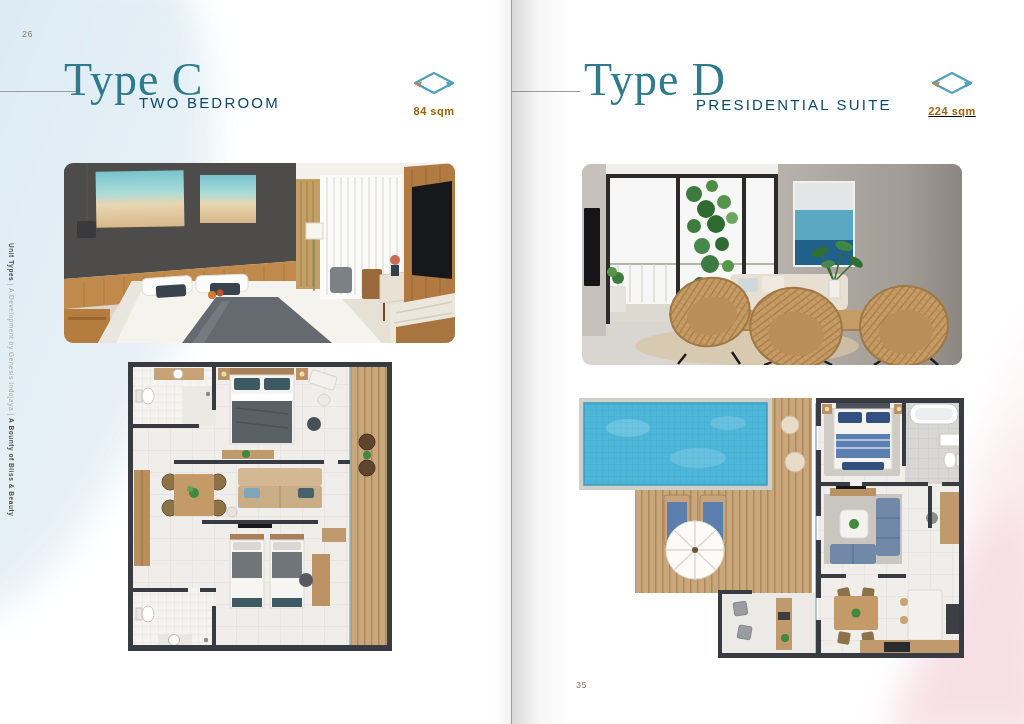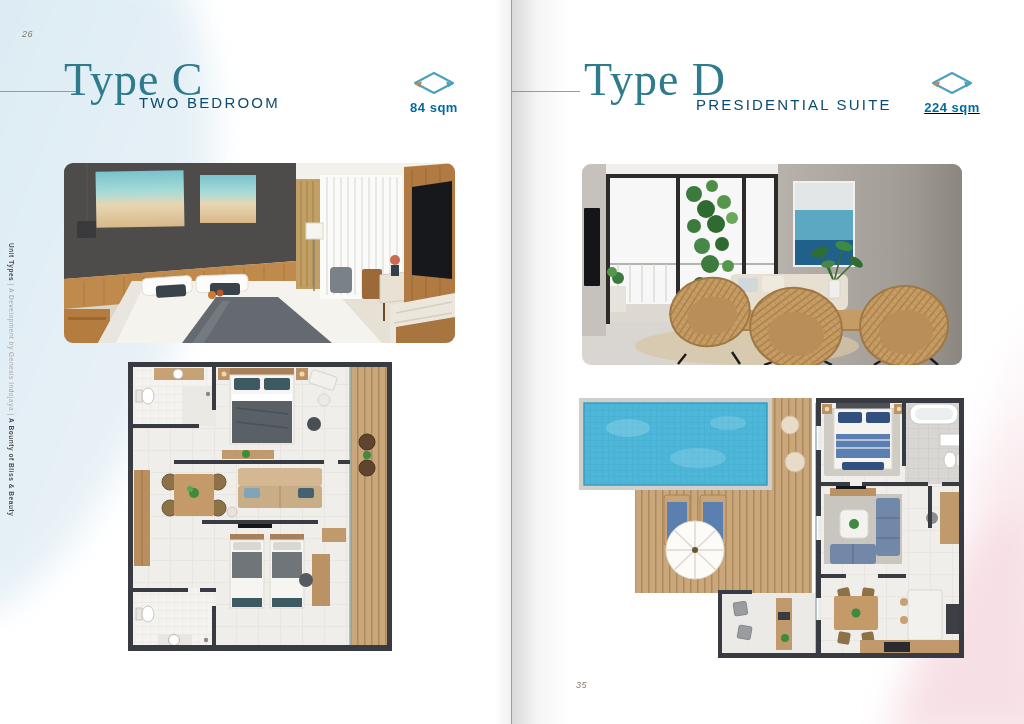--- a/index.html
+++ b/index.html
@@ -6,27 +6,27 @@
   .sheet{position:relative;width:1024px;height:724px;background:#ffffff;overflow:hidden;
          font-family:"Liberation Sans",sans-serif;}
   .abs{position:absolute;}
   
   .gutter-line{left:511px;top:0;width:1px;height:724px;background:#9d9d9d;}
   .gutter-shadow-right{left:512px;top:0;width:58px;height:724px;
      background:linear-gradient(to right,rgba(120,120,120,.28),rgba(160,160,160,.10) 45%,rgba(255,255,255,0));}
   .gutter-shadow-left{left:494px;top:0;width:18px;height:724px;
      background:linear-gradient(to left,rgba(130,130,130,.12),rgba(255,255,255,0));}
   
-  .page-num{font-size:9px;color:#8a7a6a;letter-spacing:.5px;font-style:italic;}
+  .page-num{font-size:9px;color:#8a7a6a;letter-spacing:.5px;}
   .title{font-family:"Liberation Serif",serif;font-size:46px;font-weight:400;
          color:#2f7b8c;letter-spacing:1px;line-height:1;}
   .subtitle{font-size:15px;font-weight:400;letter-spacing:2.2px;color:#0c4a6e;line-height:1;}
   .hline{height:1px;background:#9b9b99;top:91px;}
   .area-block{width:92px;text-align:center;}
-  .area-label{font-size:13px;font-weight:700;color:#0369a1;letter-spacing:.5px;}
+  .area-label{margin-top:5px;font-size:11px;font-weight:700;color:#a16207;letter-spacing:.5px;}
   .photo{border-radius:9px;overflow:hidden;}
   .photo svg,.plan svg{display:block;width:100%;height:100%;}
   
   .sidebar{left:8px;top:243px;width:16px;height:280px;}
   .sidebar .vt{writing-mode:vertical-rl;white-space:nowrap;font-size:6.5px;letter-spacing:.55px;}
   .sidebar .b{font-weight:700;color:#4d4d4d;}
   .sidebar .l{font-weight:400;color:#a5a5a5;}
 </style>
 </head>
 <body>

